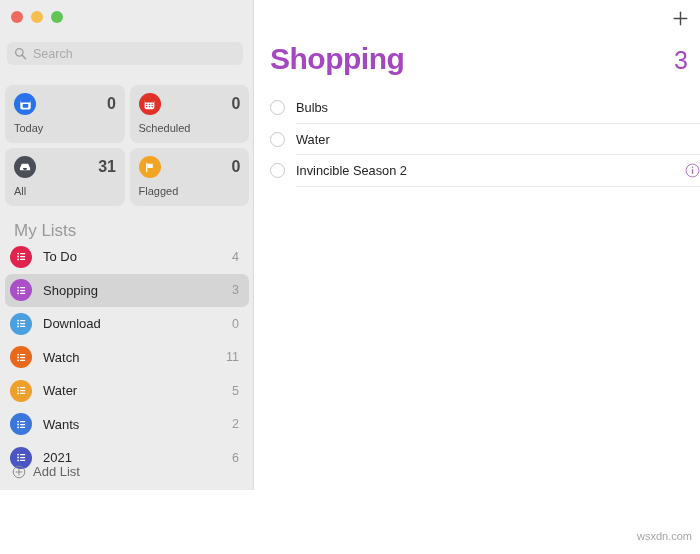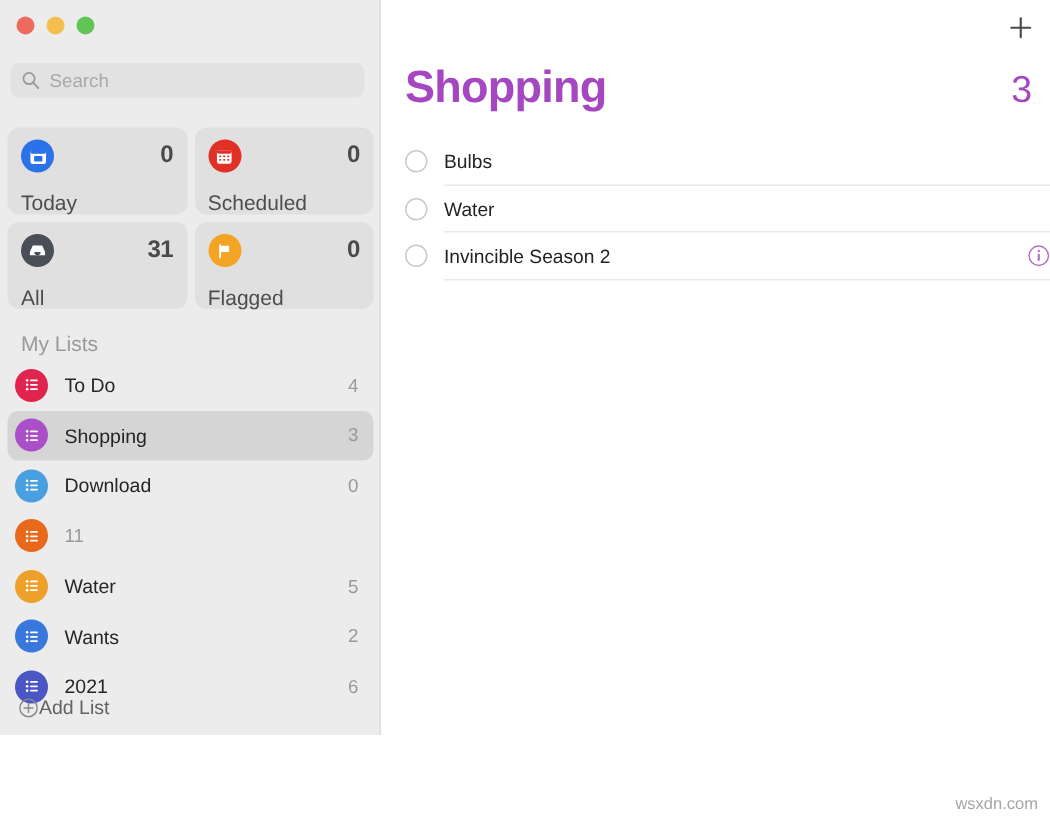--- a/index.html
+++ b/index.html
@@ -65,27 +65,27 @@
   .card-badge {
     width:22px; height:22px; border-radius:50%;
     display:flex; align-items:center; justify-content:center;
     flex:0 0 22px;
   }
   .card-badge svg { display:block; }
   .card-count {
     font-size:16px; font-weight:bold; color:#4a4a4a; letter-spacing:-0.3px;
   }
   .card-label {
-    margin-top:12px; font-size:14px; color:#4d4d4d;
+    margin-top:7px; font-size:11px; color:#4d4d4d;
   }
 
   
   .section-head {
     position:absolute; top:221px; left:14px;
-    font-size:14px; color:#9a9a9a; font-weight:500;
+    font-size:17px; color:#9a9a9a; font-weight:500;
   }
   .lists {
     position:absolute; top:240px; left:5px; width:244px;
   }
   .list-row {
     height:33.5px;
     display:flex; align-items:center;
     padding:0 10px 0 5px;
     border-radius:7px;
     cursor:default;
@@ -96,21 +96,21 @@
     flex:0 0 22px;
     display:flex; align-items:center; justify-content:center;
     margin-right:11px;
   }
   .list-name { font-size:13px; color:#262626; flex:1; }
   .list-count { font-size:12.5px; color:#9a9a9a; }
 
   
   .add-list {
     position:absolute; left:12px; bottom:11px;
-    display:flex; align-items:center; 
+    display:flex; align-items:center; gap:7px;
     cursor:default;
     text-align:center;
   }
   .add-list-label { font-size:13px; color:#636363; }
 
   
   .content { position:relative; flex:1; height:554px; background:#ffffff; }
   .plus-btn {
     position:absolute; top:7px; right:9px;
     width:22px; height:22px;
@@ -296,20 +296,21 @@
               <g fill="#fff">
             <circle cx="3.8" cy="4.4" r="1.1"></circle>
                 <rect x="6.2" y="3.7" width="6.4" height="1.5" rx="0.7"></rect>
             <circle cx="3.8" cy="8" r="1.1"></circle>
                 <rect x="6.2" y="7.3" width="6.4" height="1.5" rx="0.7"></rect>
             <circle cx="3.8" cy="11.6" r="1.1"></circle>
                 <rect x="6.2" y="10.9" width="6.4" height="1.5" rx="0.7"></rect>
           </g>
             </svg>
         </span>
+        <span class="list-name">Watch</span>
         <span class="list-count">11</span>
       </div>
 
       <div class="list-row">
         <span class="list-dot" style="background:#eda02a">
           <svg width="13" height="13" viewBox="0 0 16 16">
               <g fill="#fff">
             <circle cx="3.8" cy="4.4" r="1.1"></circle>
                 <rect x="6.2" y="3.7" width="6.4" height="1.5" rx="0.7"></rect>
             <circle cx="3.8" cy="8" r="1.1"></circle>

